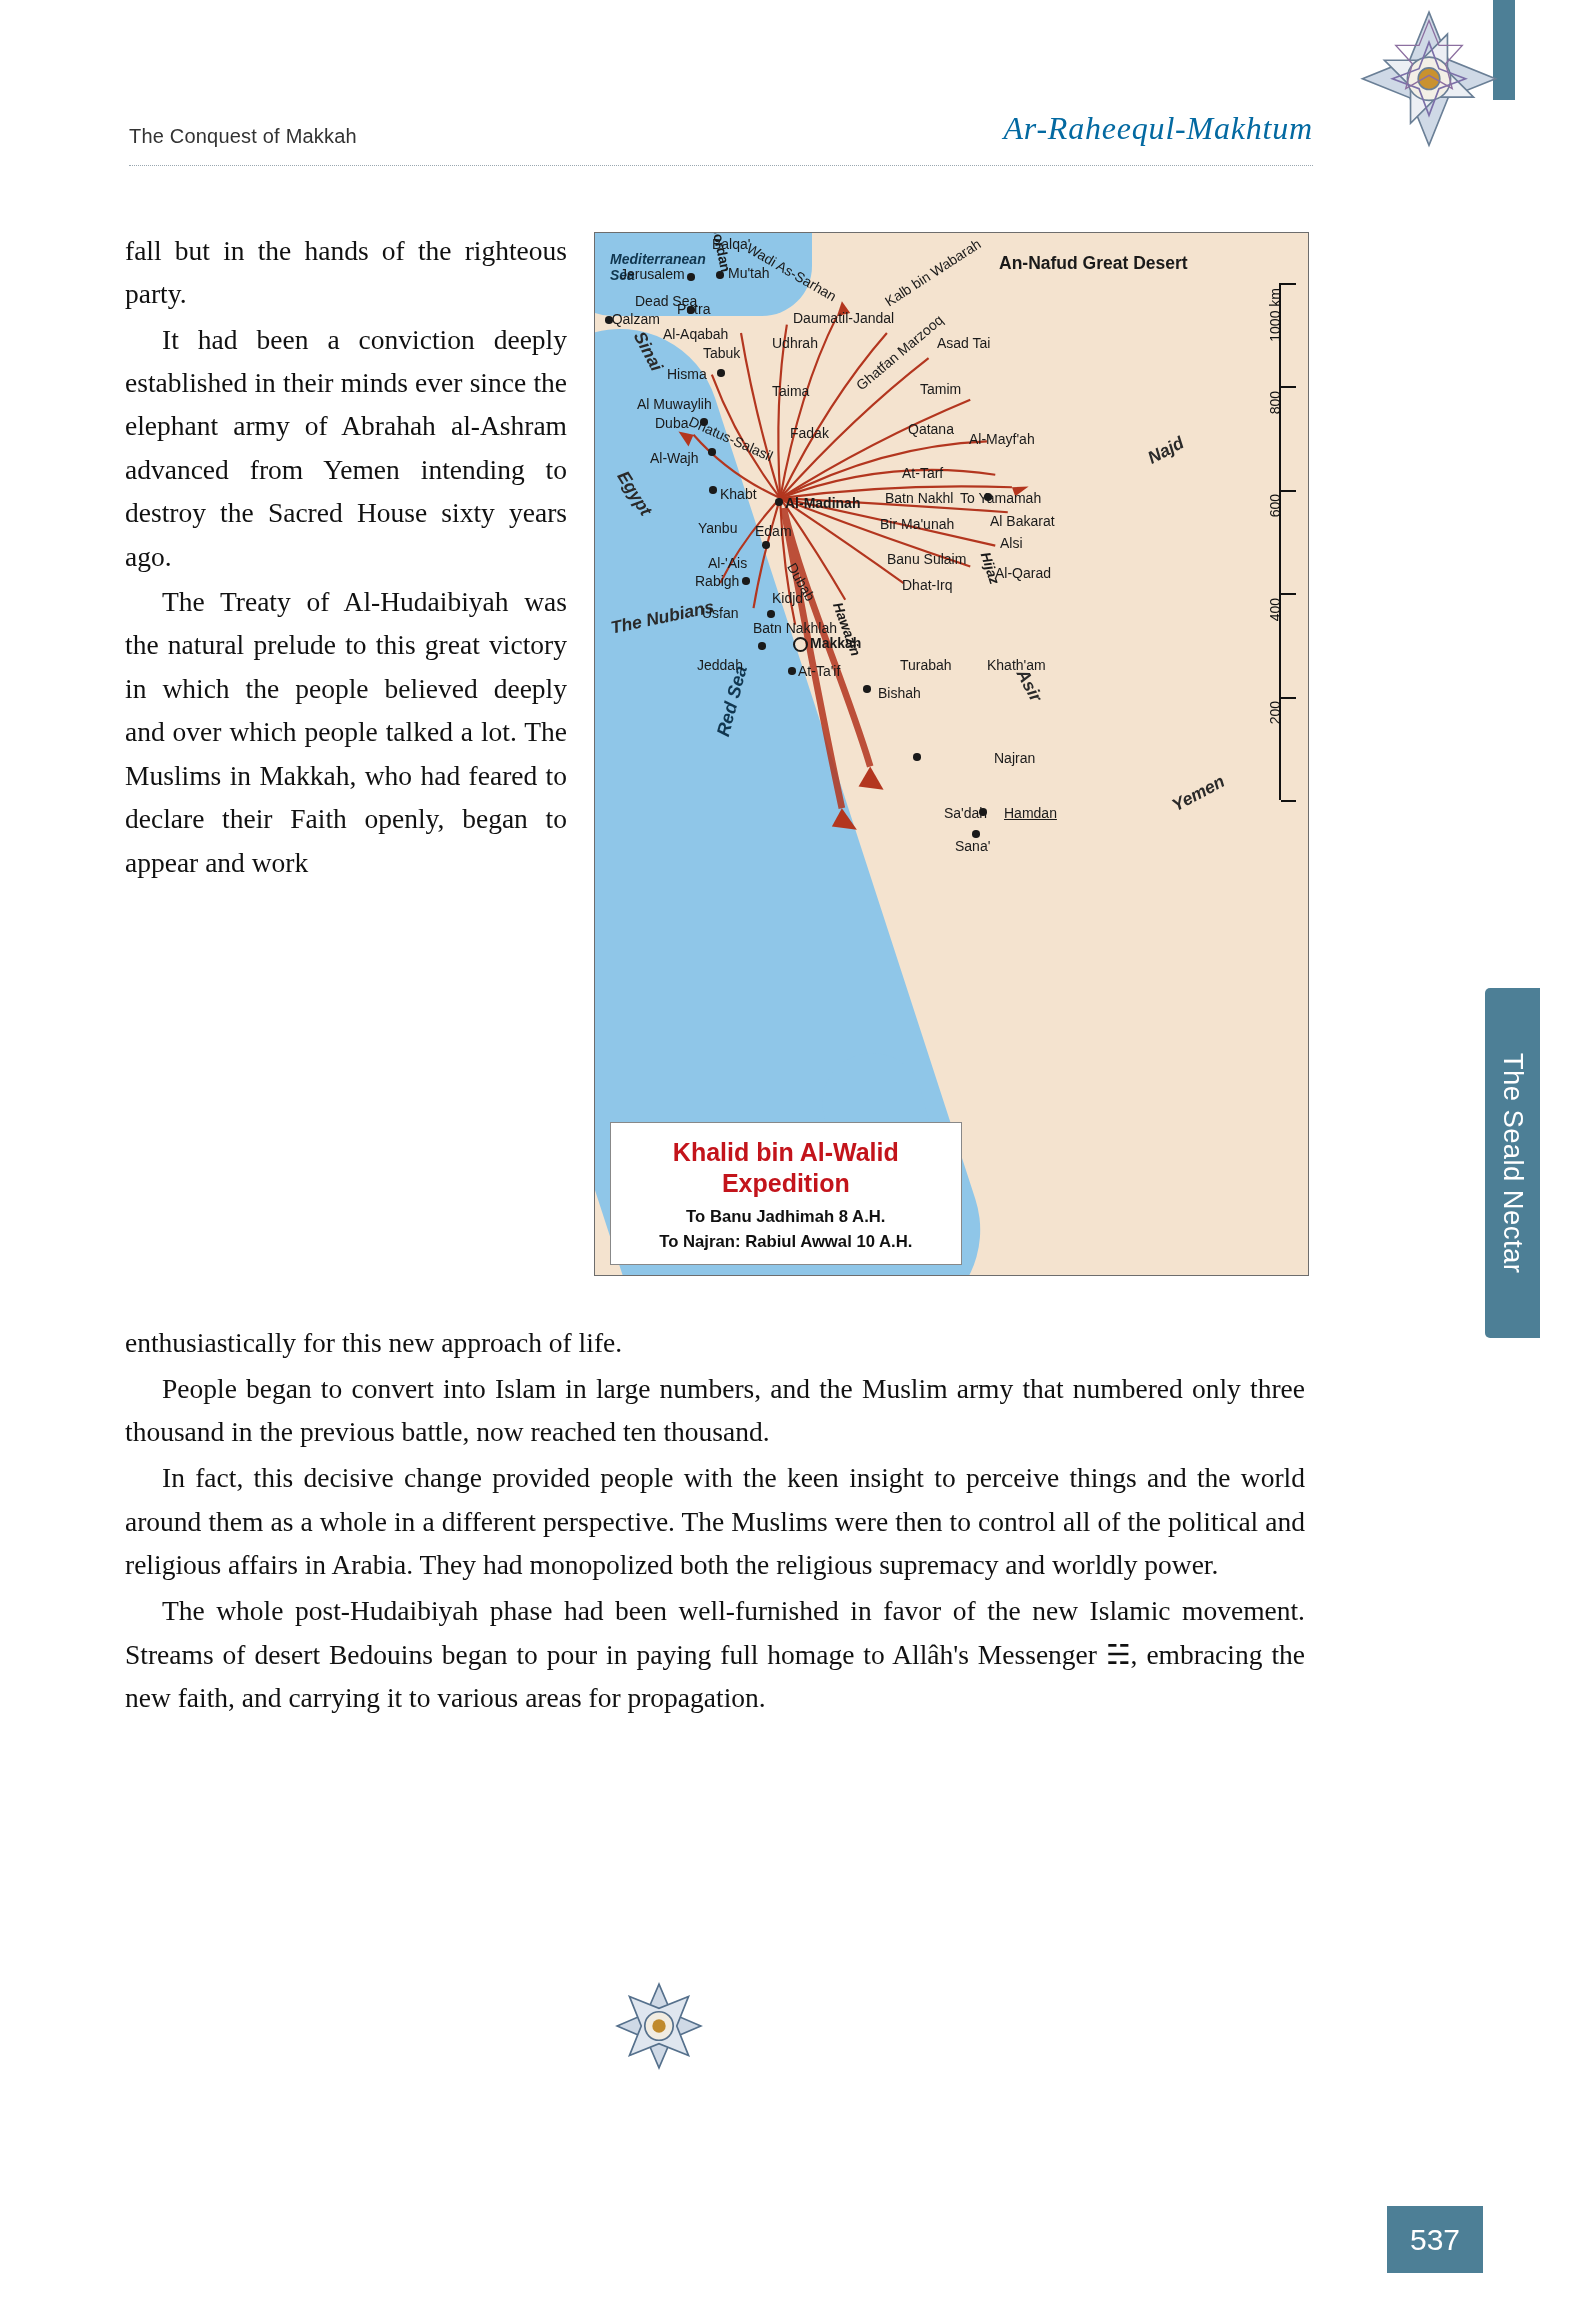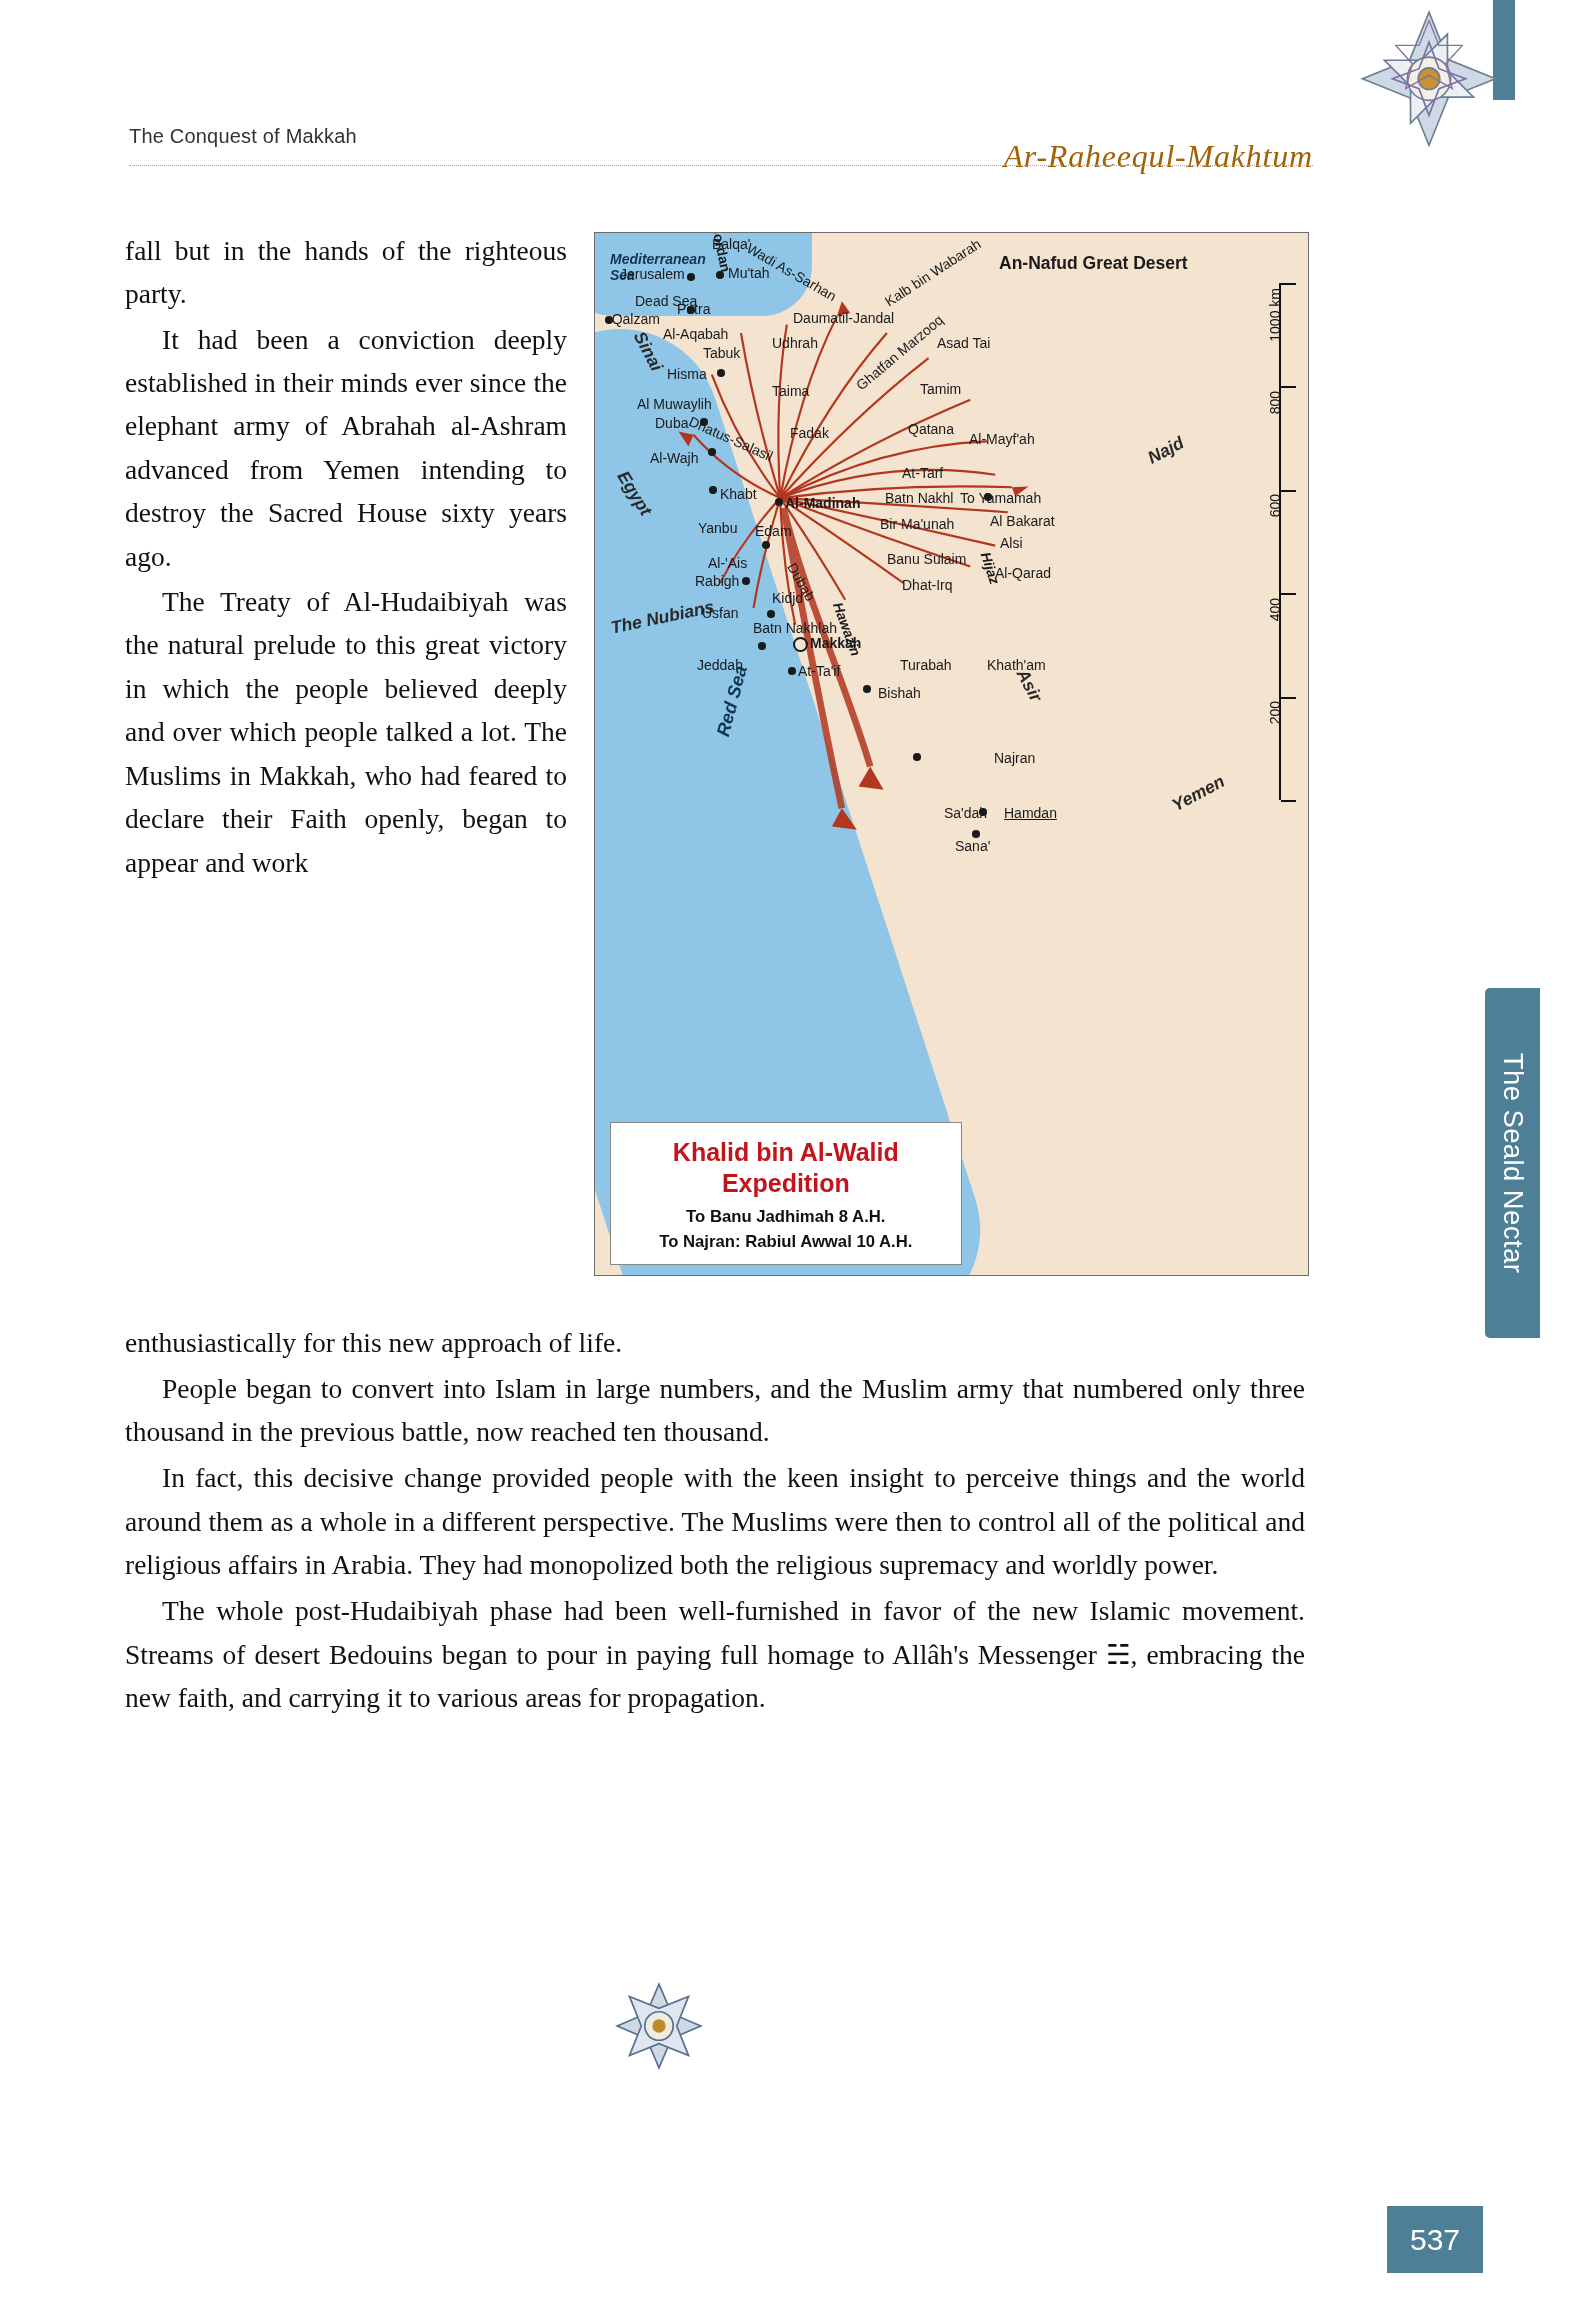--- a/index.html
+++ b/index.html
@@ -33,24 +33,23 @@
     color: #333;
     letter-spacing: 0.2px;
   }
   .header-right {
     position: absolute;
     right: 0;
     top: -15px;
     font-family: "Liberation Serif", serif;
     font-style: italic;
     font-size: 32px;
-    color: #a16207;
+    color: #0369a1;
     letter-spacing: 0.8px;
     white-space: nowrap;
-    margin-top: 28px;
   }
   .header-rule {
     position: absolute;
     left: 0;
     top: 40px;
     width: 1184px;
     height: 0;
     border-top: 1.7px dotted #9aa7b0;
   }
 

